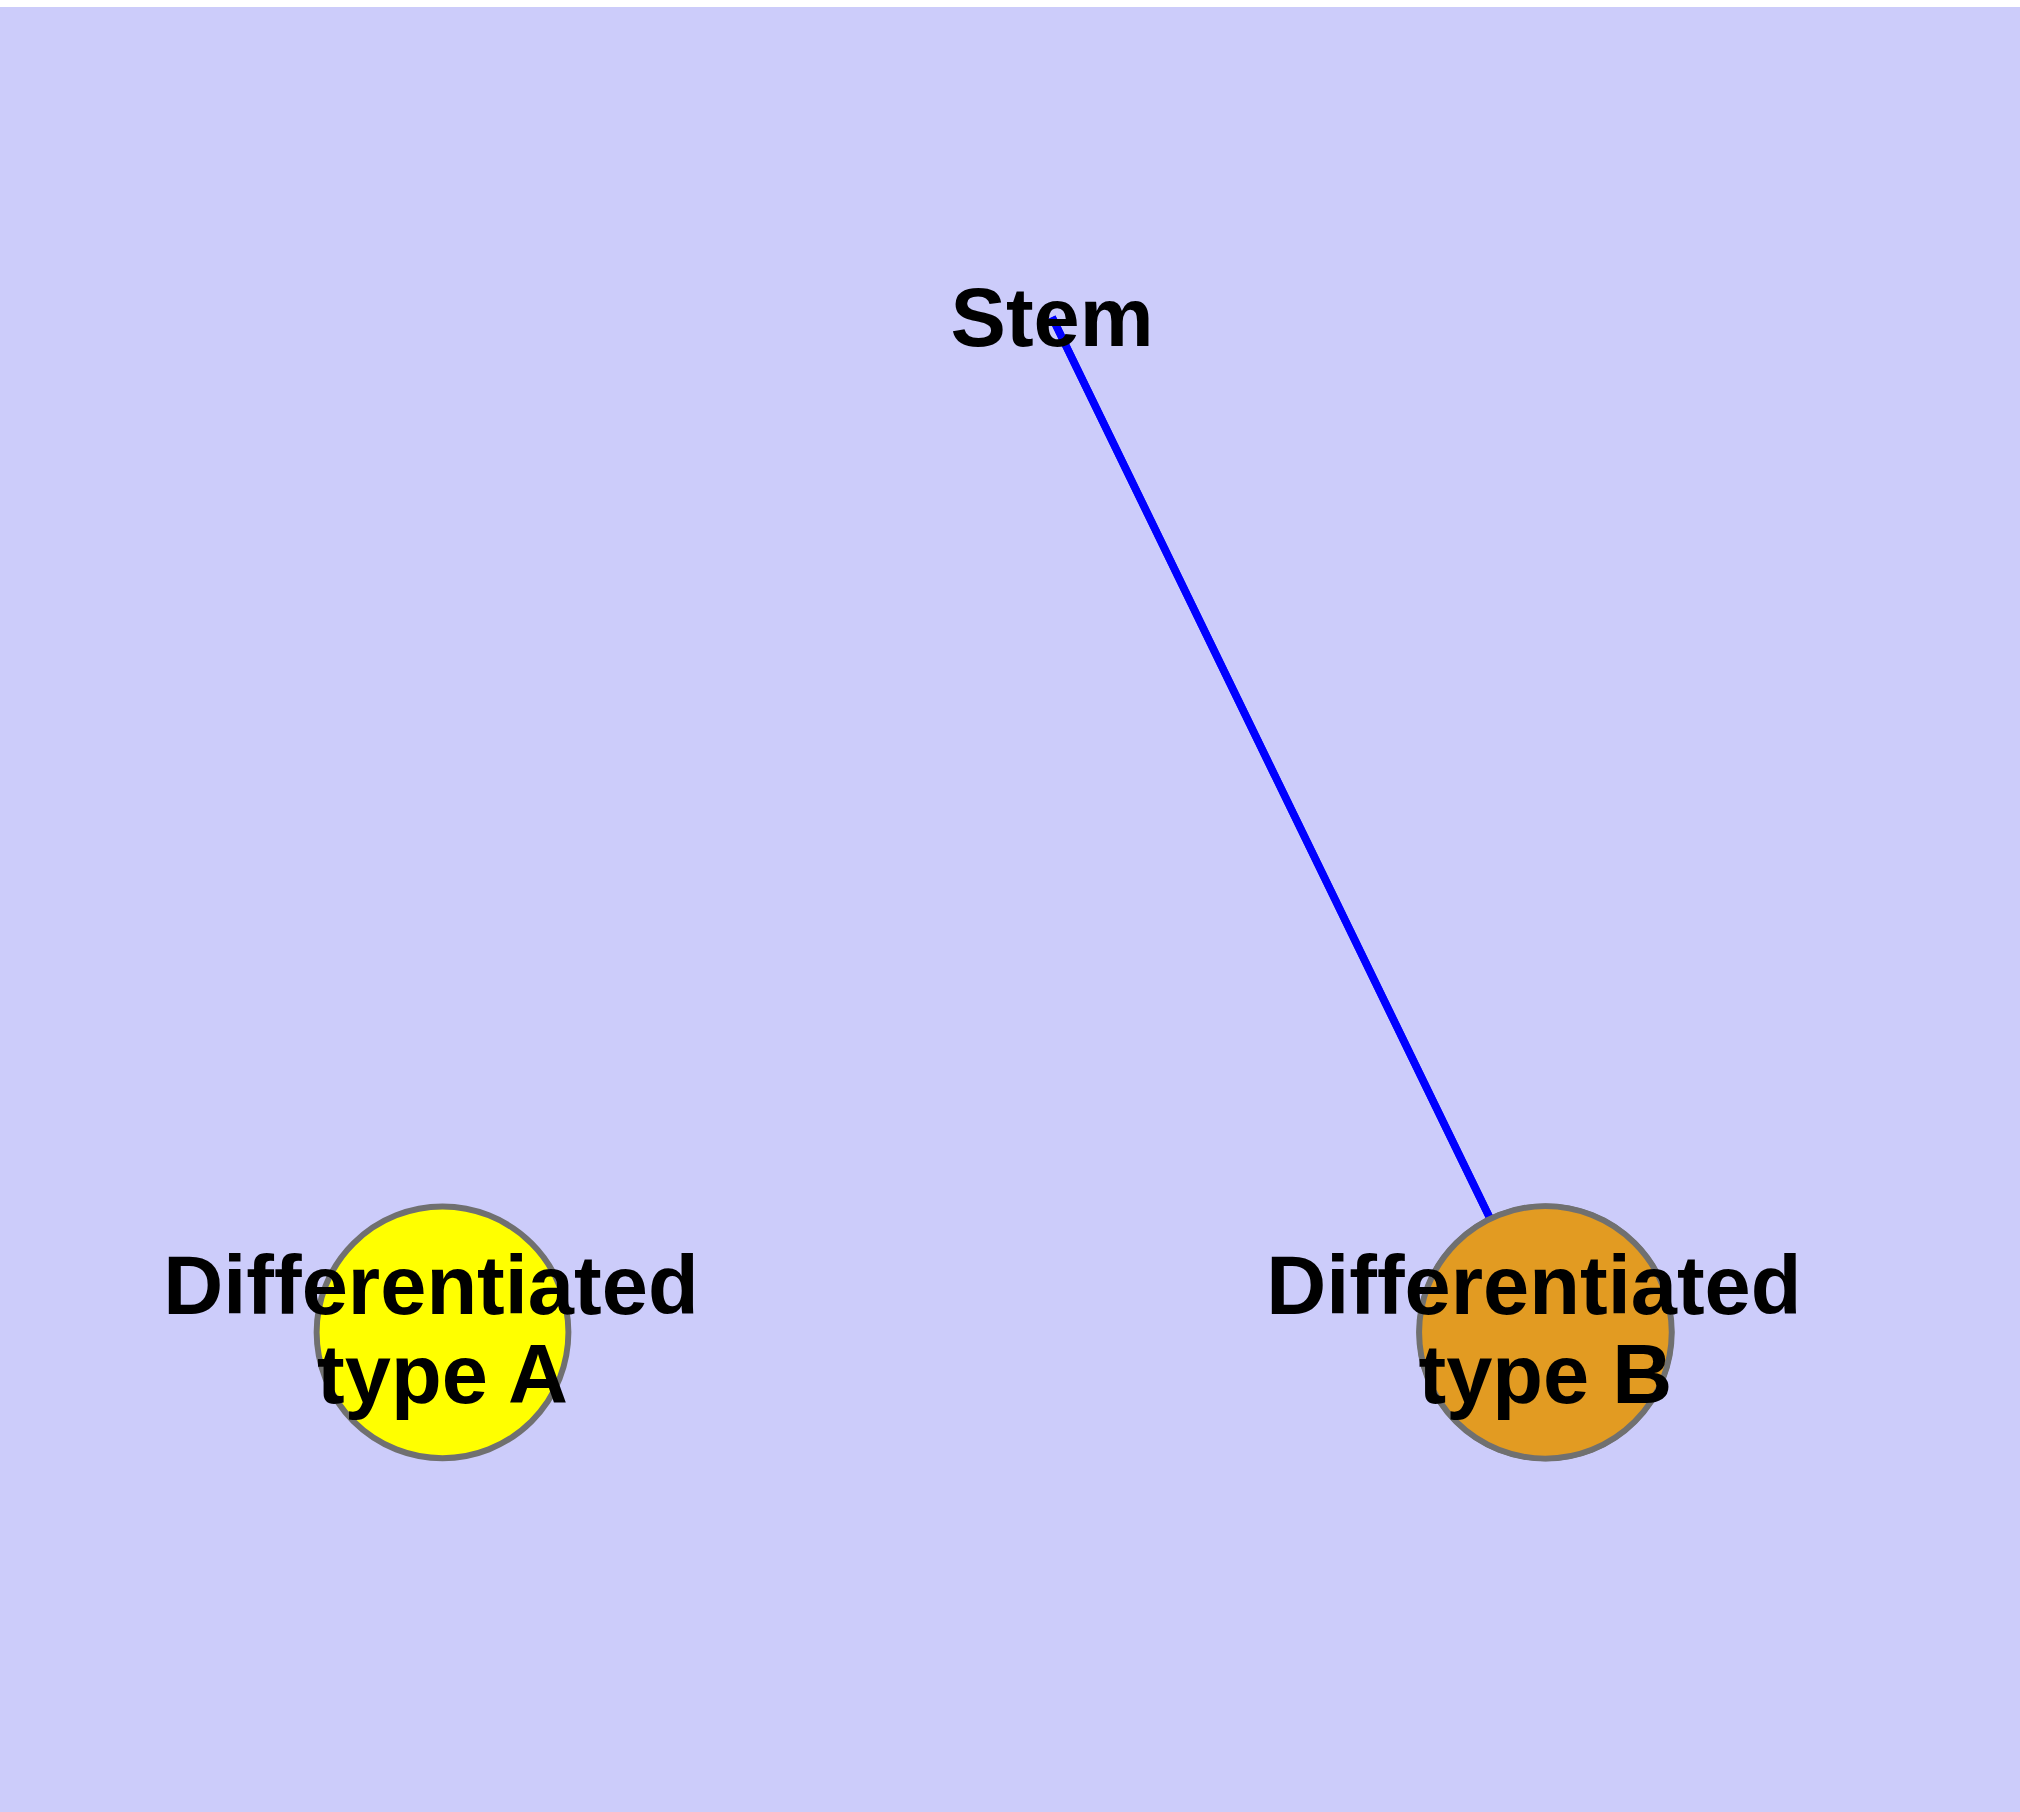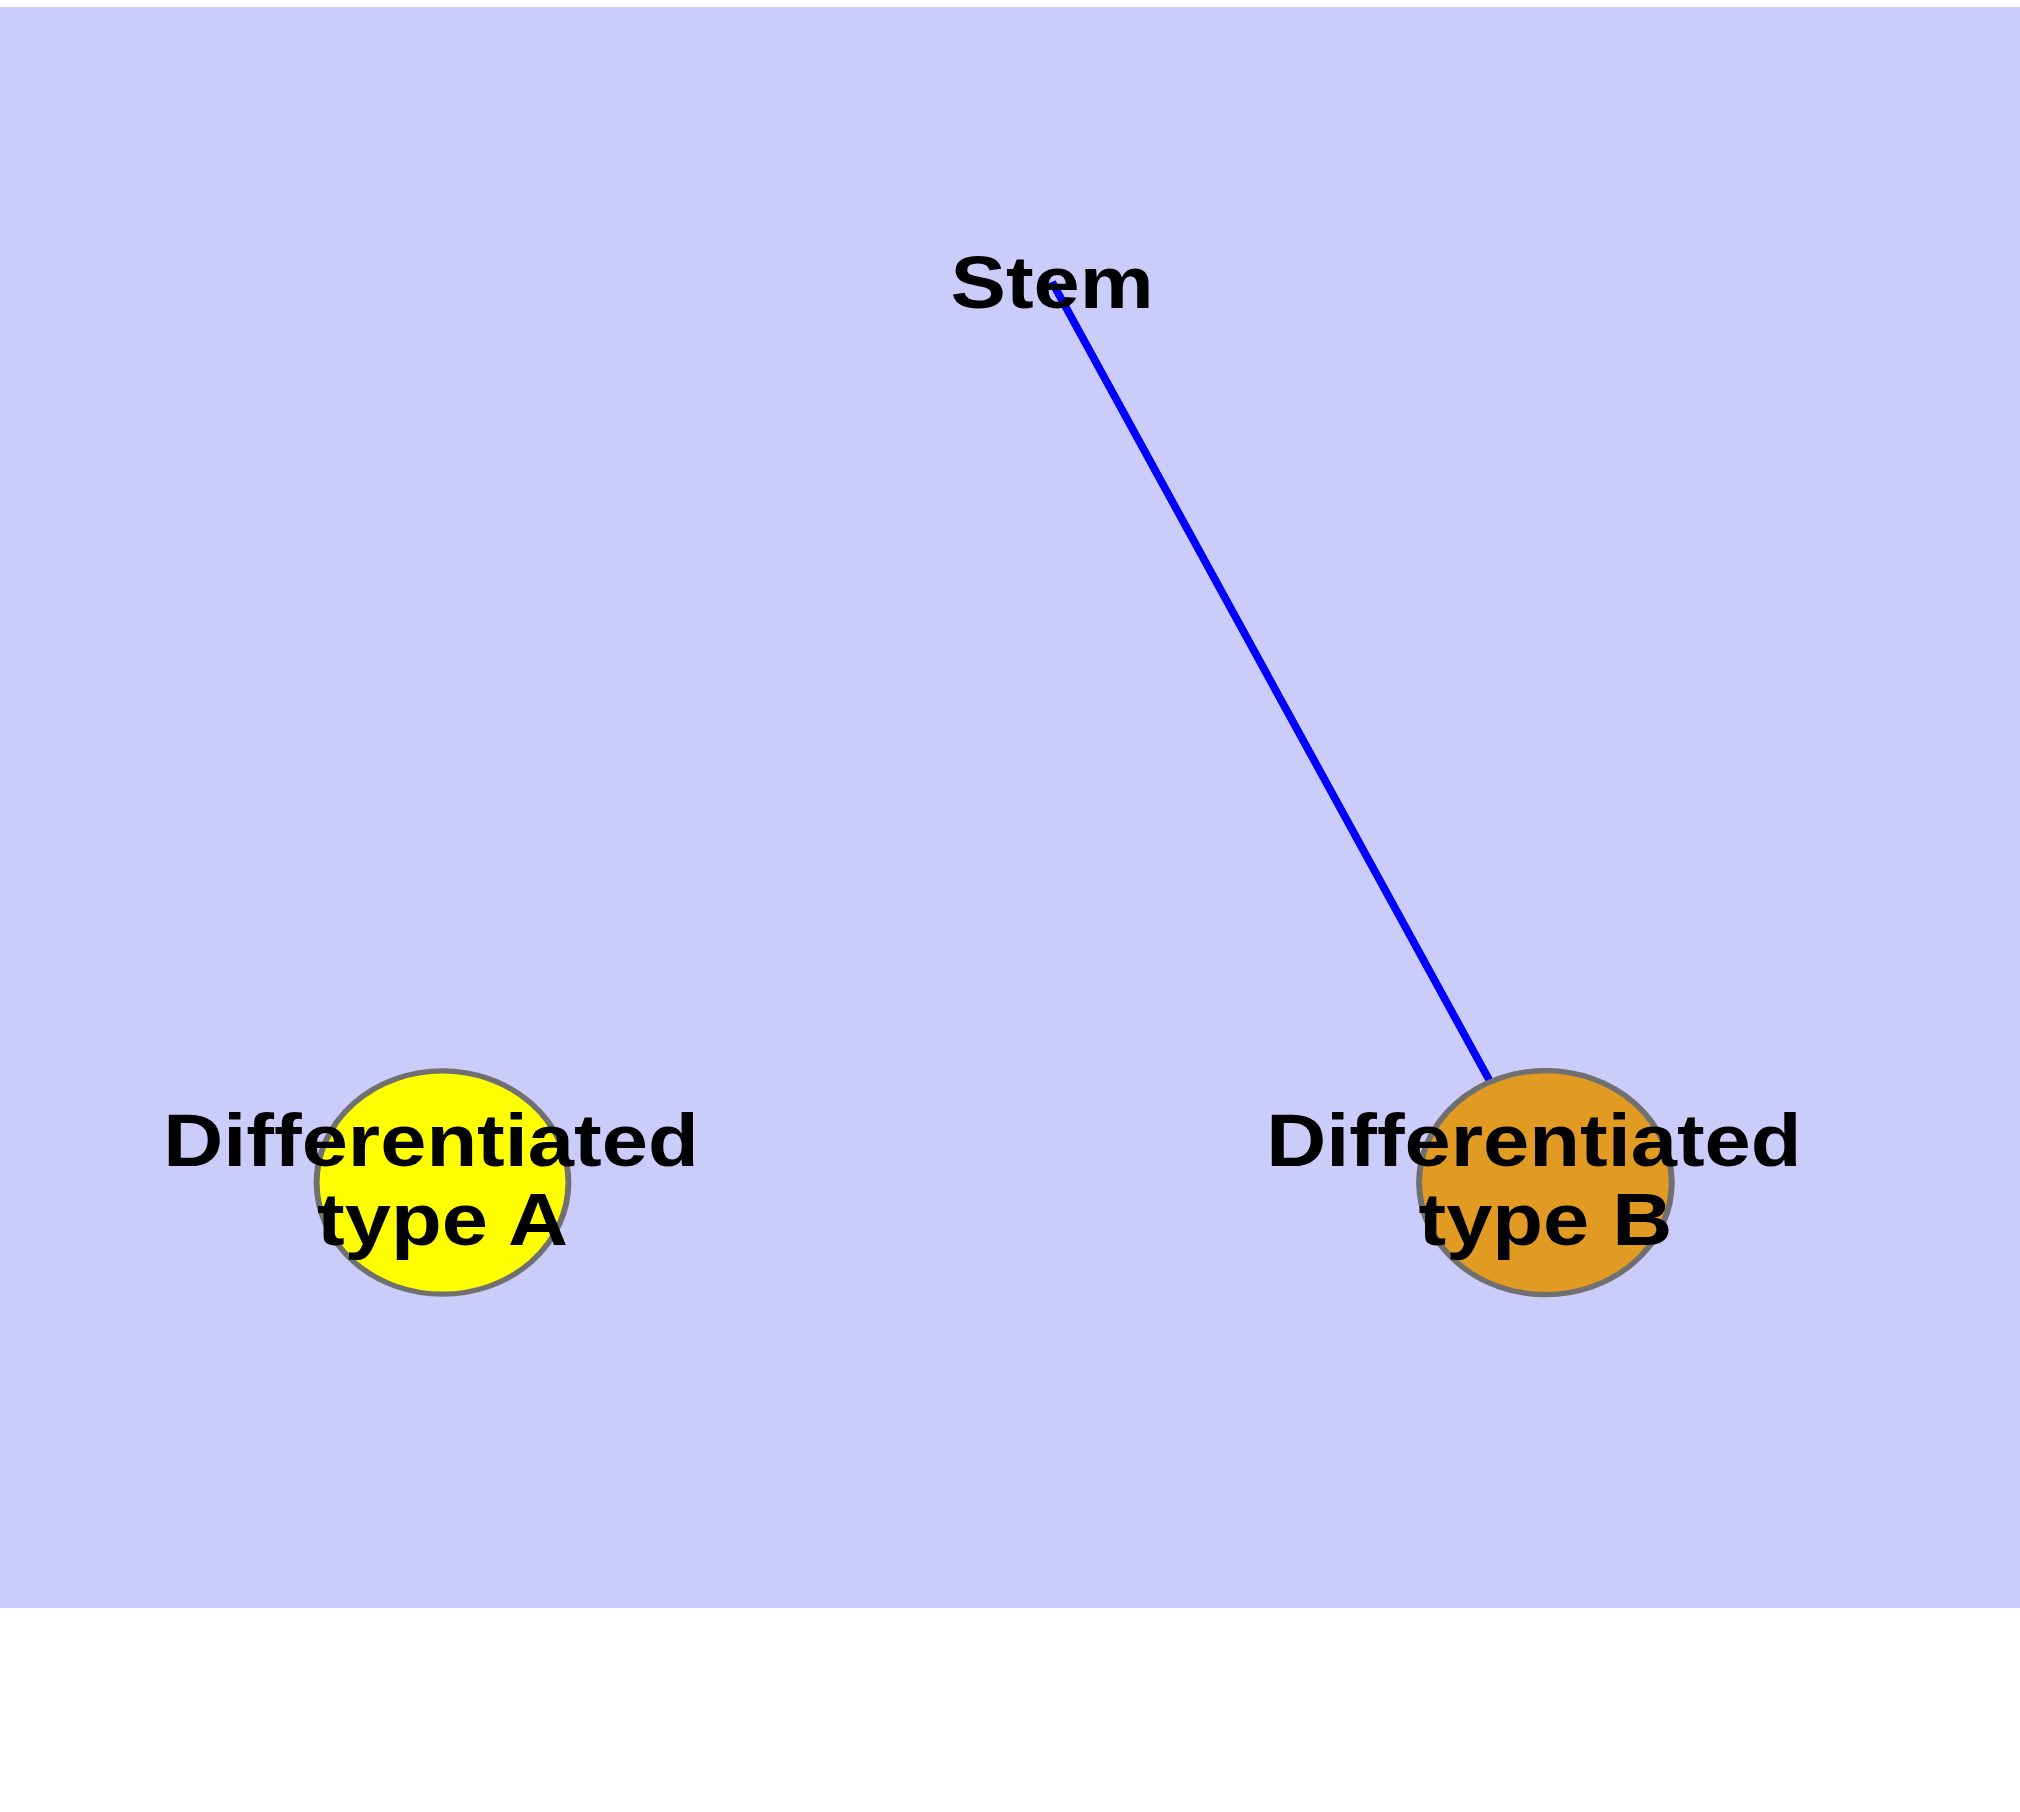--- a/index.html
+++ b/index.html
@@ -15,21 +15,21 @@
     width: 2021px;
     height: 1812px;
     background: #ffffff;
     overflow: hidden;
   }
   #plot-area {
     position: absolute;
     left: 0;
     top: 6.8px;
     width: 2021px;
-    height: 1601px;
+    height: 1805px;
     background: #ccccfa;
   }
   svg.graph {
     position: absolute;
     left: 0;
     top: 0;
     width: 100%;
     height: 100%;
     display: block;
     overflow: visible;

